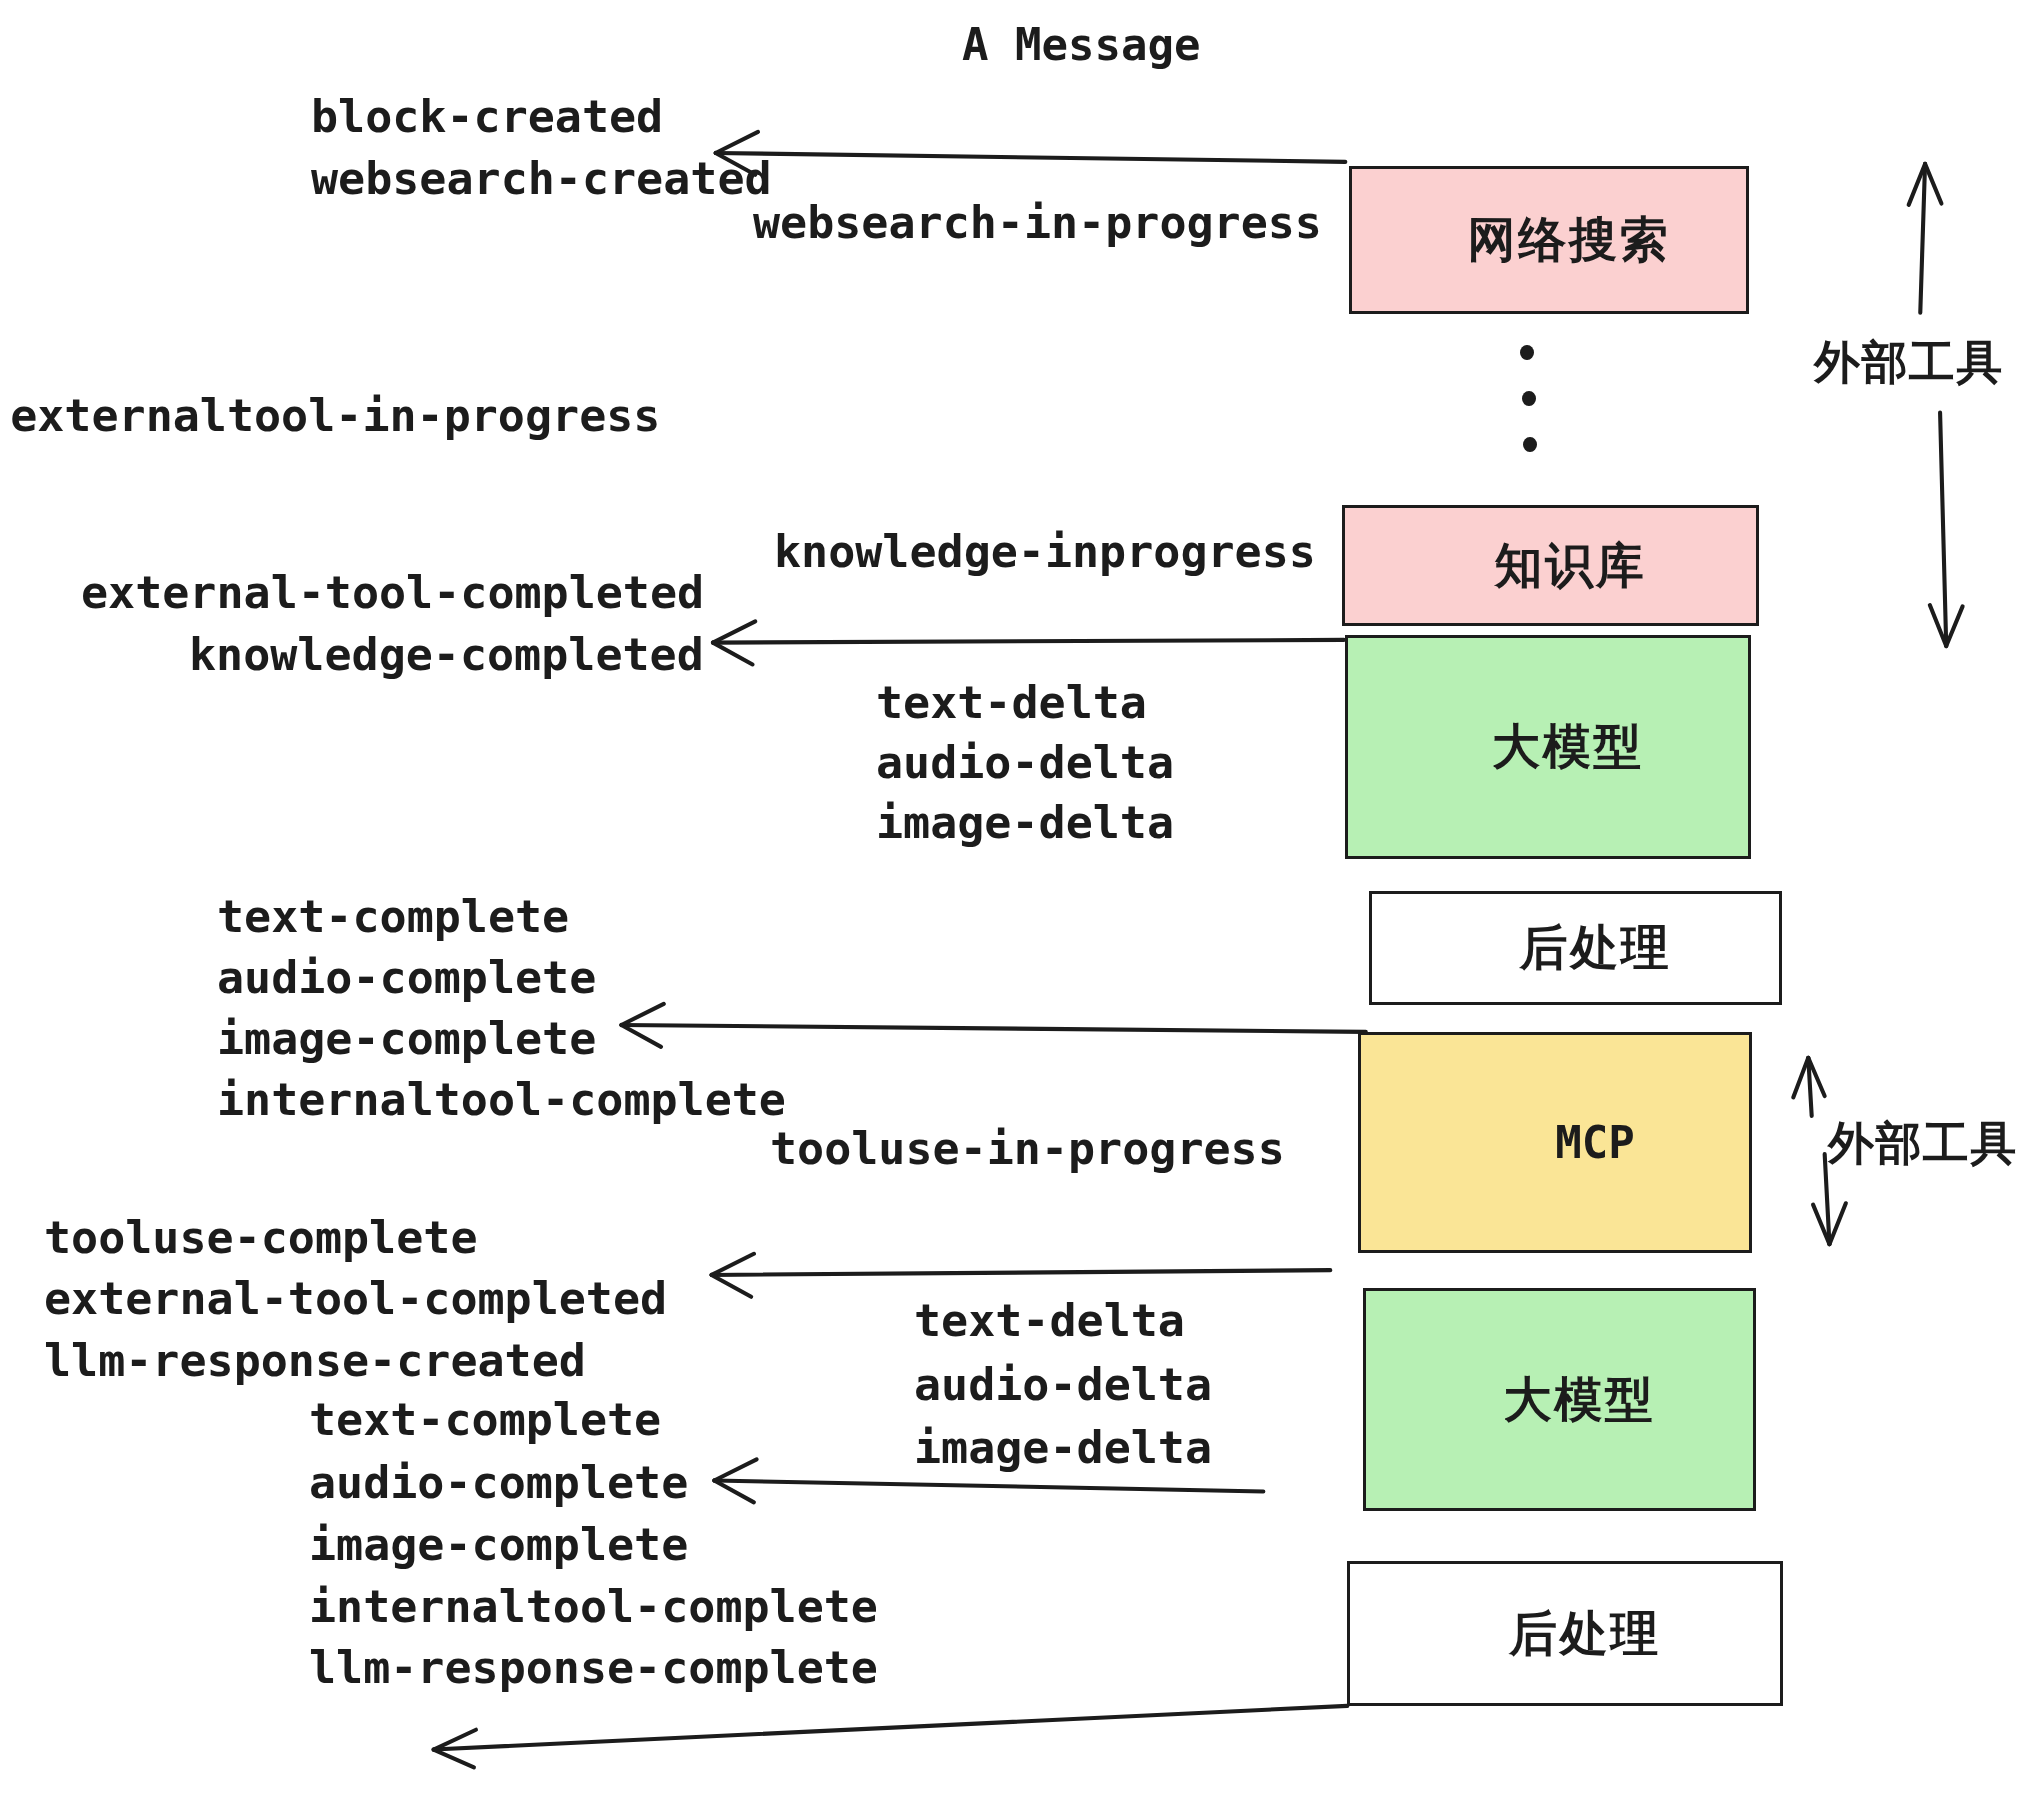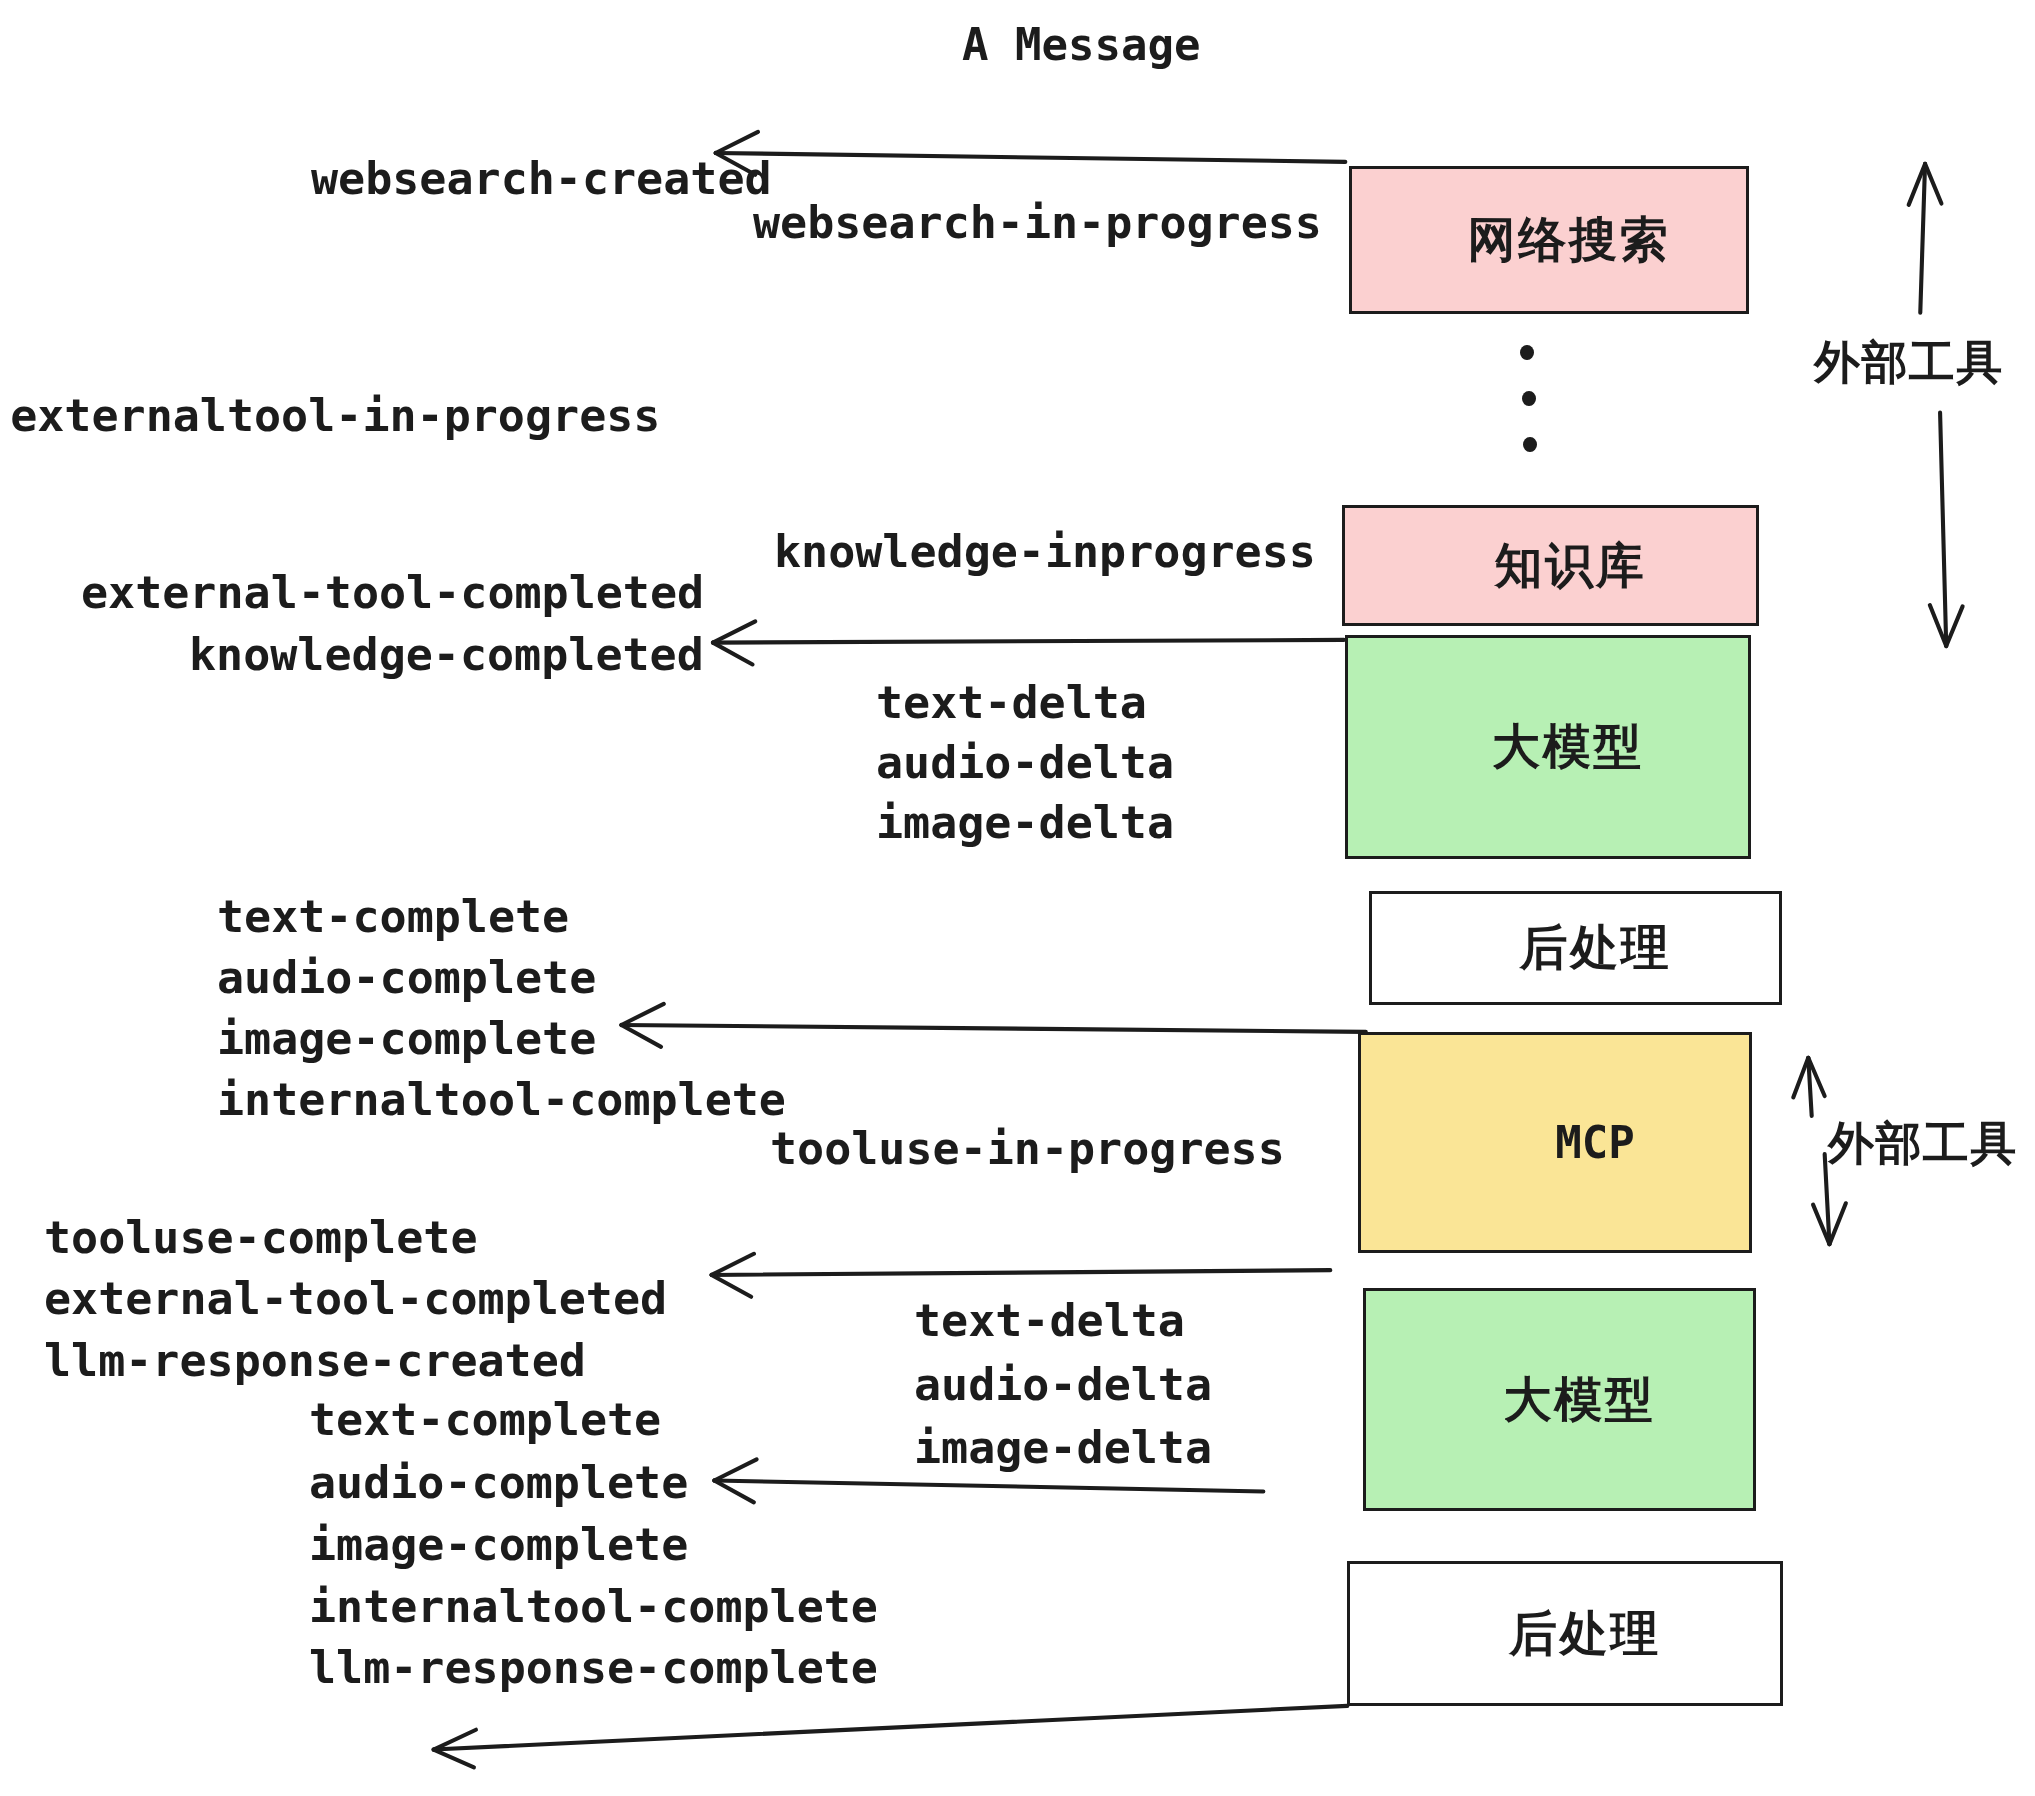--- a/index.html
+++ b/index.html
@@ -21,20 +21,21 @@
   svg.overlay{position:absolute;left:0;top:0;width:2035px;height:1796px;pointer-events:none;}
   svg.overlay path{stroke:var(--ink,#1c1c1c);stroke-width:6;fill:none;stroke-linecap:round;}
 </style>
 </head>
 <body style="background: rgb(255, 255, 255);">
 
 <div class="canvas">
 
   <div class="title" style="left:962px;top:19px;position:absolute;text-align:center;">A Message</div>
 
+  <div class="ev" style="left:311px;top:92px;">block-created</div>
   <div class="ev" style="left:311px;top:154px;">websearch-created</div>
   <div class="ev" style="left:753px;top:198px;">websearch-in-progress</div>
   <div class="ev" style="left:10.2px;top:391px;">externaltool-in-progress</div>
   <div class="ev" style="left:774px;top:527px;">knowledge-inprogress</div>
   <div class="ev" style="left:81px;top:568px;">external-tool-completed</div>
   <div class="ev" style="left:189px;top:630px;">knowledge-completed</div>
 
   <div class="ev" style="left:876px;top:678px;">text-delta</div>
   <div class="ev" style="left:876px;top:738px;">audio-delta</div>
   <div class="ev" style="left:876px;top:798px;">image-delta</div>

